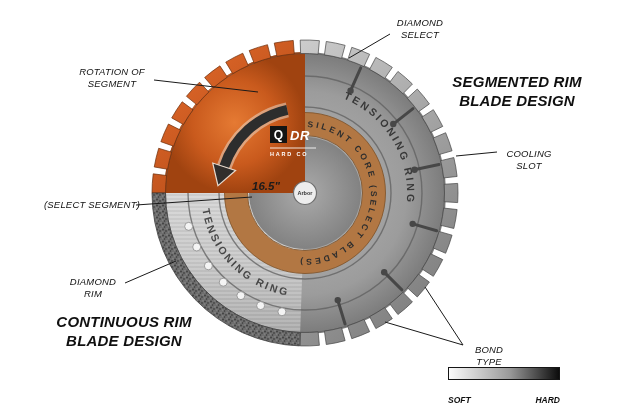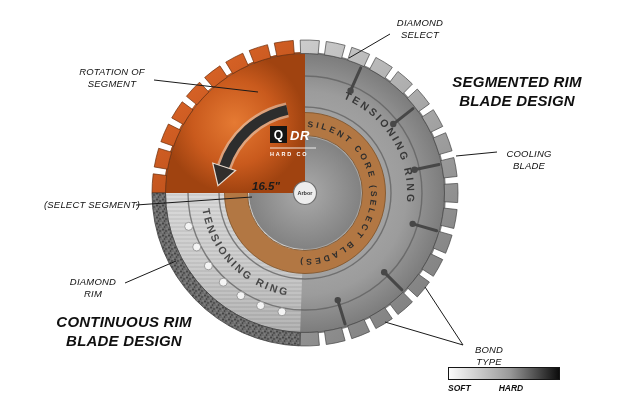--- a/index.html
+++ b/index.html
@@ -30,26 +30,26 @@
     top: 367px;
     width: 112px;
   }
   .scale-bar {
     height: 13px;
     border: 1.3px solid #161616;
     background: linear-gradient(to right, #fbfbfb 0%, #9a9a9a 55%, #0c0c0c 100%);
   }
   .scale-labels {
     display: flex;
+    justify-content: space-between;
     font-size: 8.5px;
     font-style: italic;
     font-weight: 700;
     color: #101010;
-    margin-top: 3px;
-    gap: 28px;
+    margin-top: 15px;
   }
 </style>
 </head>
 <body>
 
 <div id="stage">
 
   <svg id="blade-svg" width="620" height="413" viewBox="0 0 620 413">
       <defs>
         <radialGradient id="gBody">
@@ -182,21 +182,21 @@
     <span>SELECT</span>
   </div>
 
   <div class="lbl title" style="left:517px; top:92px;">
     <span>SEGMENTED RIM</span>
     <span>BLADE DESIGN</span>
   </div>
 
   <div class="lbl small" style="left:529px; top:152px;margin-top:8px;">
     <span>COOLING</span>
-    <span>BLADE</span>
+    <span>SLOT</span>
   </div>
 
   <div class="lbl small" style="left:112px; top:78px;">
     <span>ROTATION OF</span>
     <span>SEGMENT</span>
   </div>
 
   <div class="lbl small" style="left:92px; top:205px;">
     <span>(SELECT SEGMENT)</span>
   </div>

